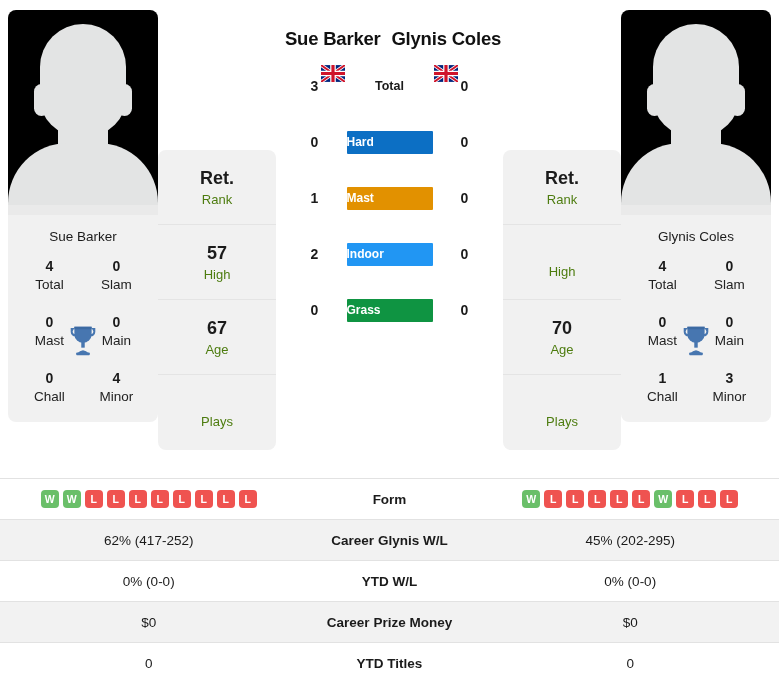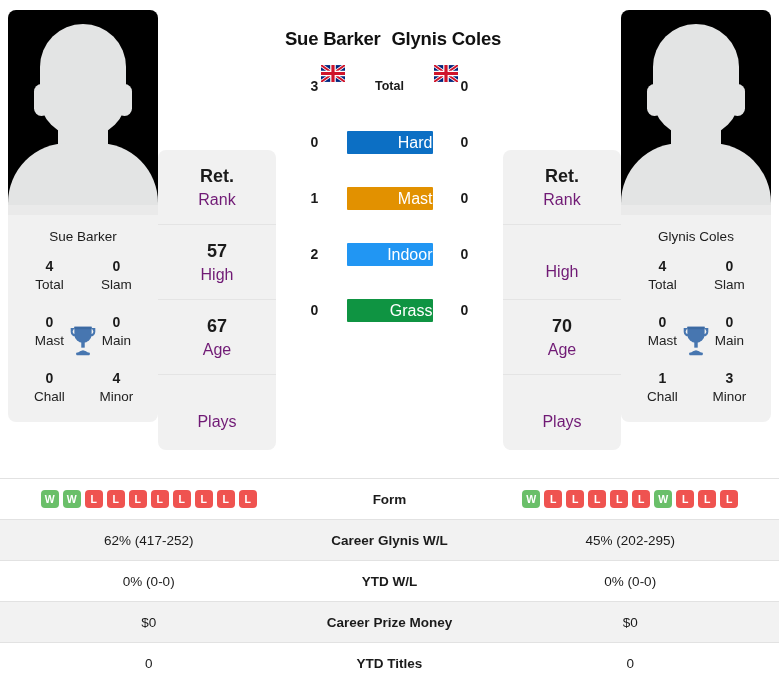--- a/index.html
+++ b/index.html
@@ -136,23 +136,23 @@
   }
   .stat-cell:last-child { border-bottom: none; }
   .stat-val {
     font-size: 18px;
     font-weight: bold;
     line-height: 1.4;
     color: #1b1b1b;
     min-height: 19px;
   }
   .stat-lab {
-    font-size: 16px;
+    font-size: 13px;
     line-height: 1.35;
-    color: #701a75;
+    color: #4d7c0f;
   }
 
   
   .center-col {
     flex: 1 1 auto;
     display: flex;
     flex-direction: column;
     align-items: stretch;
     min-width: 0;
   }
@@ -190,23 +190,23 @@
     width: 64px;
     text-align: center;
     font-size: 14px;
     font-weight: bold;
     color: #1b1b1b;
   }
   .surface-pill {
     width: 86px;
     height: 23px;
     line-height: 23px;
-    text-align: right;
-    font-size: 16px;
-    font-weight: normal;
+    text-align: left;
+    font-size: 12px;
+    font-weight: bold;
     color: #ffffff;
     border-radius: 1px;
   }
   .surface-plain {
     width: 86px;
     text-align: center;
     font-size: 12.5px;
     font-weight: bold;
     color: #1b1b1b;
   }

